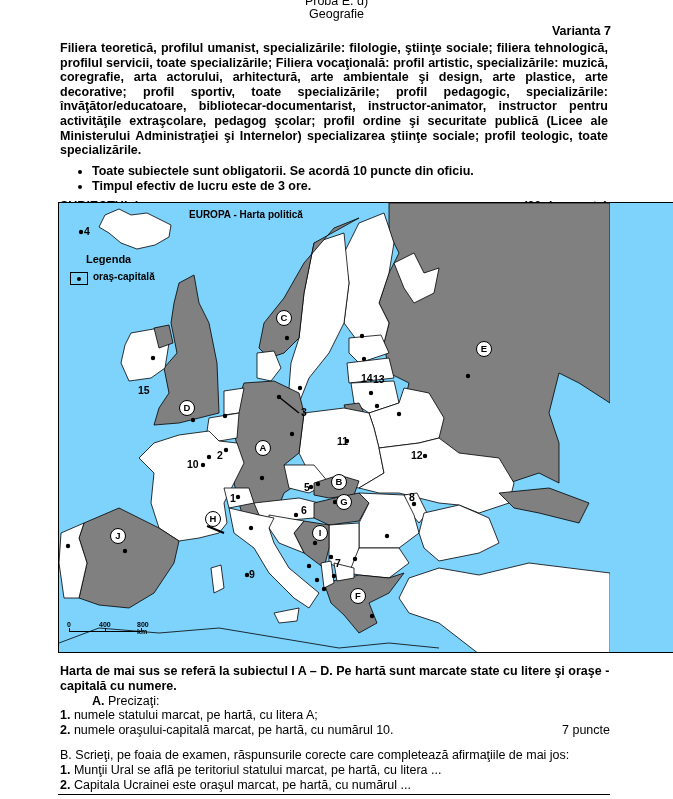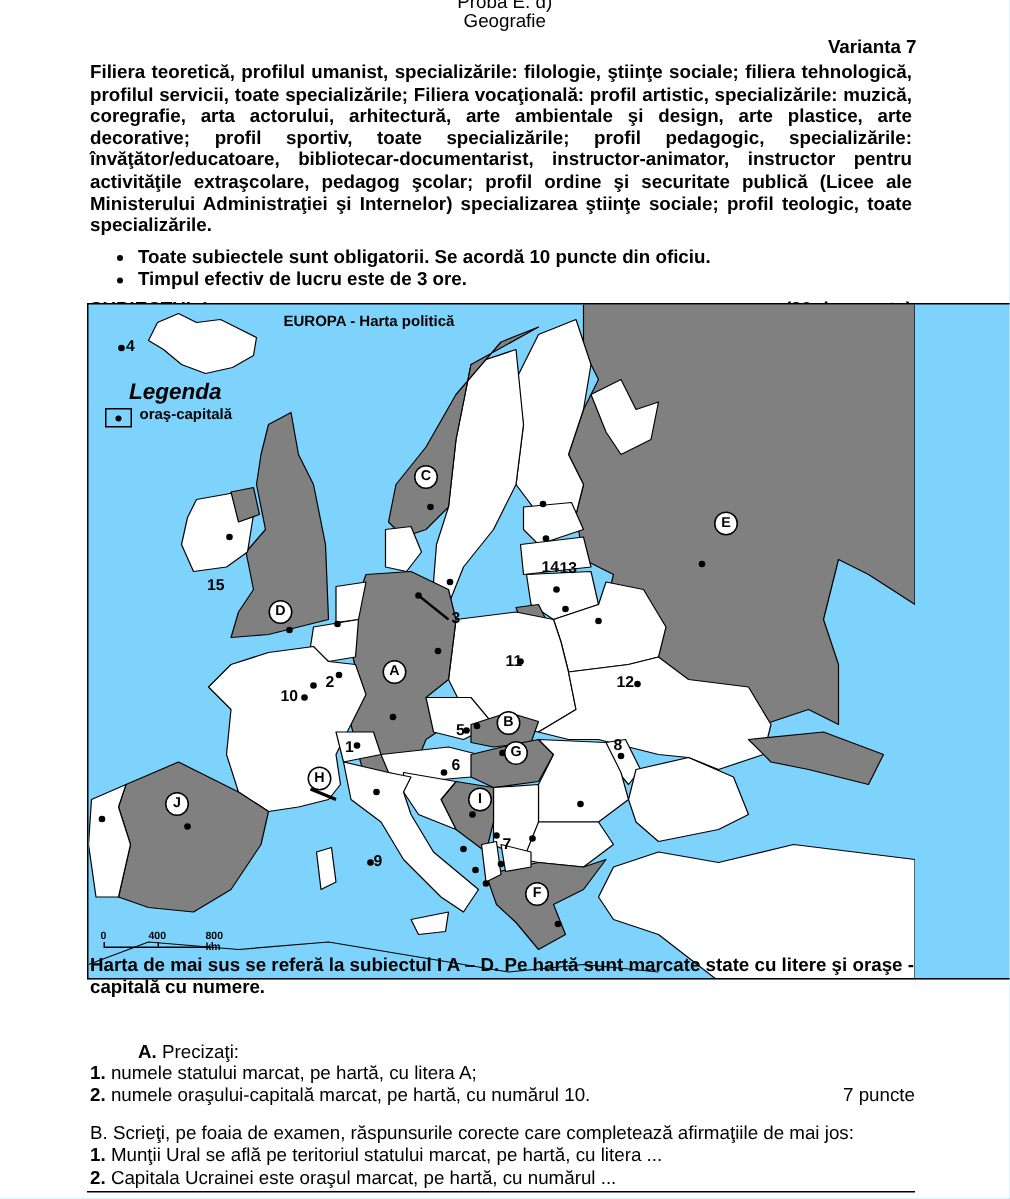--- a/index.html
+++ b/index.html
@@ -15,32 +15,32 @@
            line-height: 14.6px; text-align: justify; }
   ul#rules { position: absolute; top: 164px; left: 60px; margin: 0; padding: 0 0 0 32px;
              font-size: 12.5px; font-weight: bold; line-height: 14.8px; }
   #subj { top: 199px; left: 60px; width: 548px; font-size: 12.5px; font-weight: bold;
           border-bottom: 1.5px solid #000; height: 15px; }
   #subj .pts { position: absolute; right: 0; top: 0; }
   #map { position: absolute; top: 202px; left: 58px; width: 648px; height: 451px;
          border: 1.5px solid #000; box-sizing: border-box; background: #7dd3fc; overflow: hidden; }
   #map svg { position: absolute; left: 0; top: 0; }
   .maptitle { position: absolute; top: 6px; left: 130px; font-size: 10px; font-weight: bold; }
-  .legend-title { position: absolute; top: 50px; left: 27px; font-size: 15px; font-weight: bold; font-style: italic; }
+  .legend-title { position: absolute; top: 50px; left: 27px; font-size: 11px; font-weight: bold; }
   .legend-box { position: absolute; top: 69px; left: 11px; width: 16px; height: 11px; border: 1px solid #000; }
   .legend-box::after { content: ""; position: absolute; left: 6px; top: 3.5px; width: 4px; height: 4px; border-radius: 50%; background: #000; }
   .legend-label { position: absolute; top: 68px; left: 34px; font-size: 10px; font-weight: bold; }
   .num { position: absolute; font-size: 10.5px; font-weight: bold; line-height: 11px; }
   .circ { position: absolute; width: 14px; height: 14px; border: 1px solid #000; border-radius: 50%;
           background: #fff; font-size: 9.5px; font-weight: bold; text-align: center; line-height: 14px; }
   .scale { position: absolute; left: 8px; top: 411px; width: 80px; height: 22px; font-size: 7px; font-weight: bold; }
   .scale .bar { position: absolute; top: 17px; left: 2px; width: 72px; height: 0; border-top: 1px solid #000; }
   .scale .t { position: absolute; top: 7px; }
   .scale .tick { position: absolute; top: 14px; width: 0; height: 3px; border-left: 1px solid #000; }
-  #q-intro { top: 636px; left: 60px; width: 560px; font-size: 12.5px; font-weight: bold; line-height: 15px; }
+  #q-intro { top: 664px; left: 60px; width: 560px; font-size: 12.5px; font-weight: bold; line-height: 15px; }
   .qline { left: 60px; font-size: 12.5px; line-height: 15px; }
   #qa-title { top: 694px; margin-left: 32px; }
   #qa-1 { top: 708px; }
   #qa-2 { top: 723px; }
   #qa-pts { top: 723px; right: 63px; font-size: 12.5px; }
   #qb-title { top: 748px; }
   #qb-1 { top: 763px; }
   #qb-2 { top: 778px; }
   #bottom-rule { top: 794px; left: 58px; width: 552px; border-top: 1px solid #000; }
 </style>

